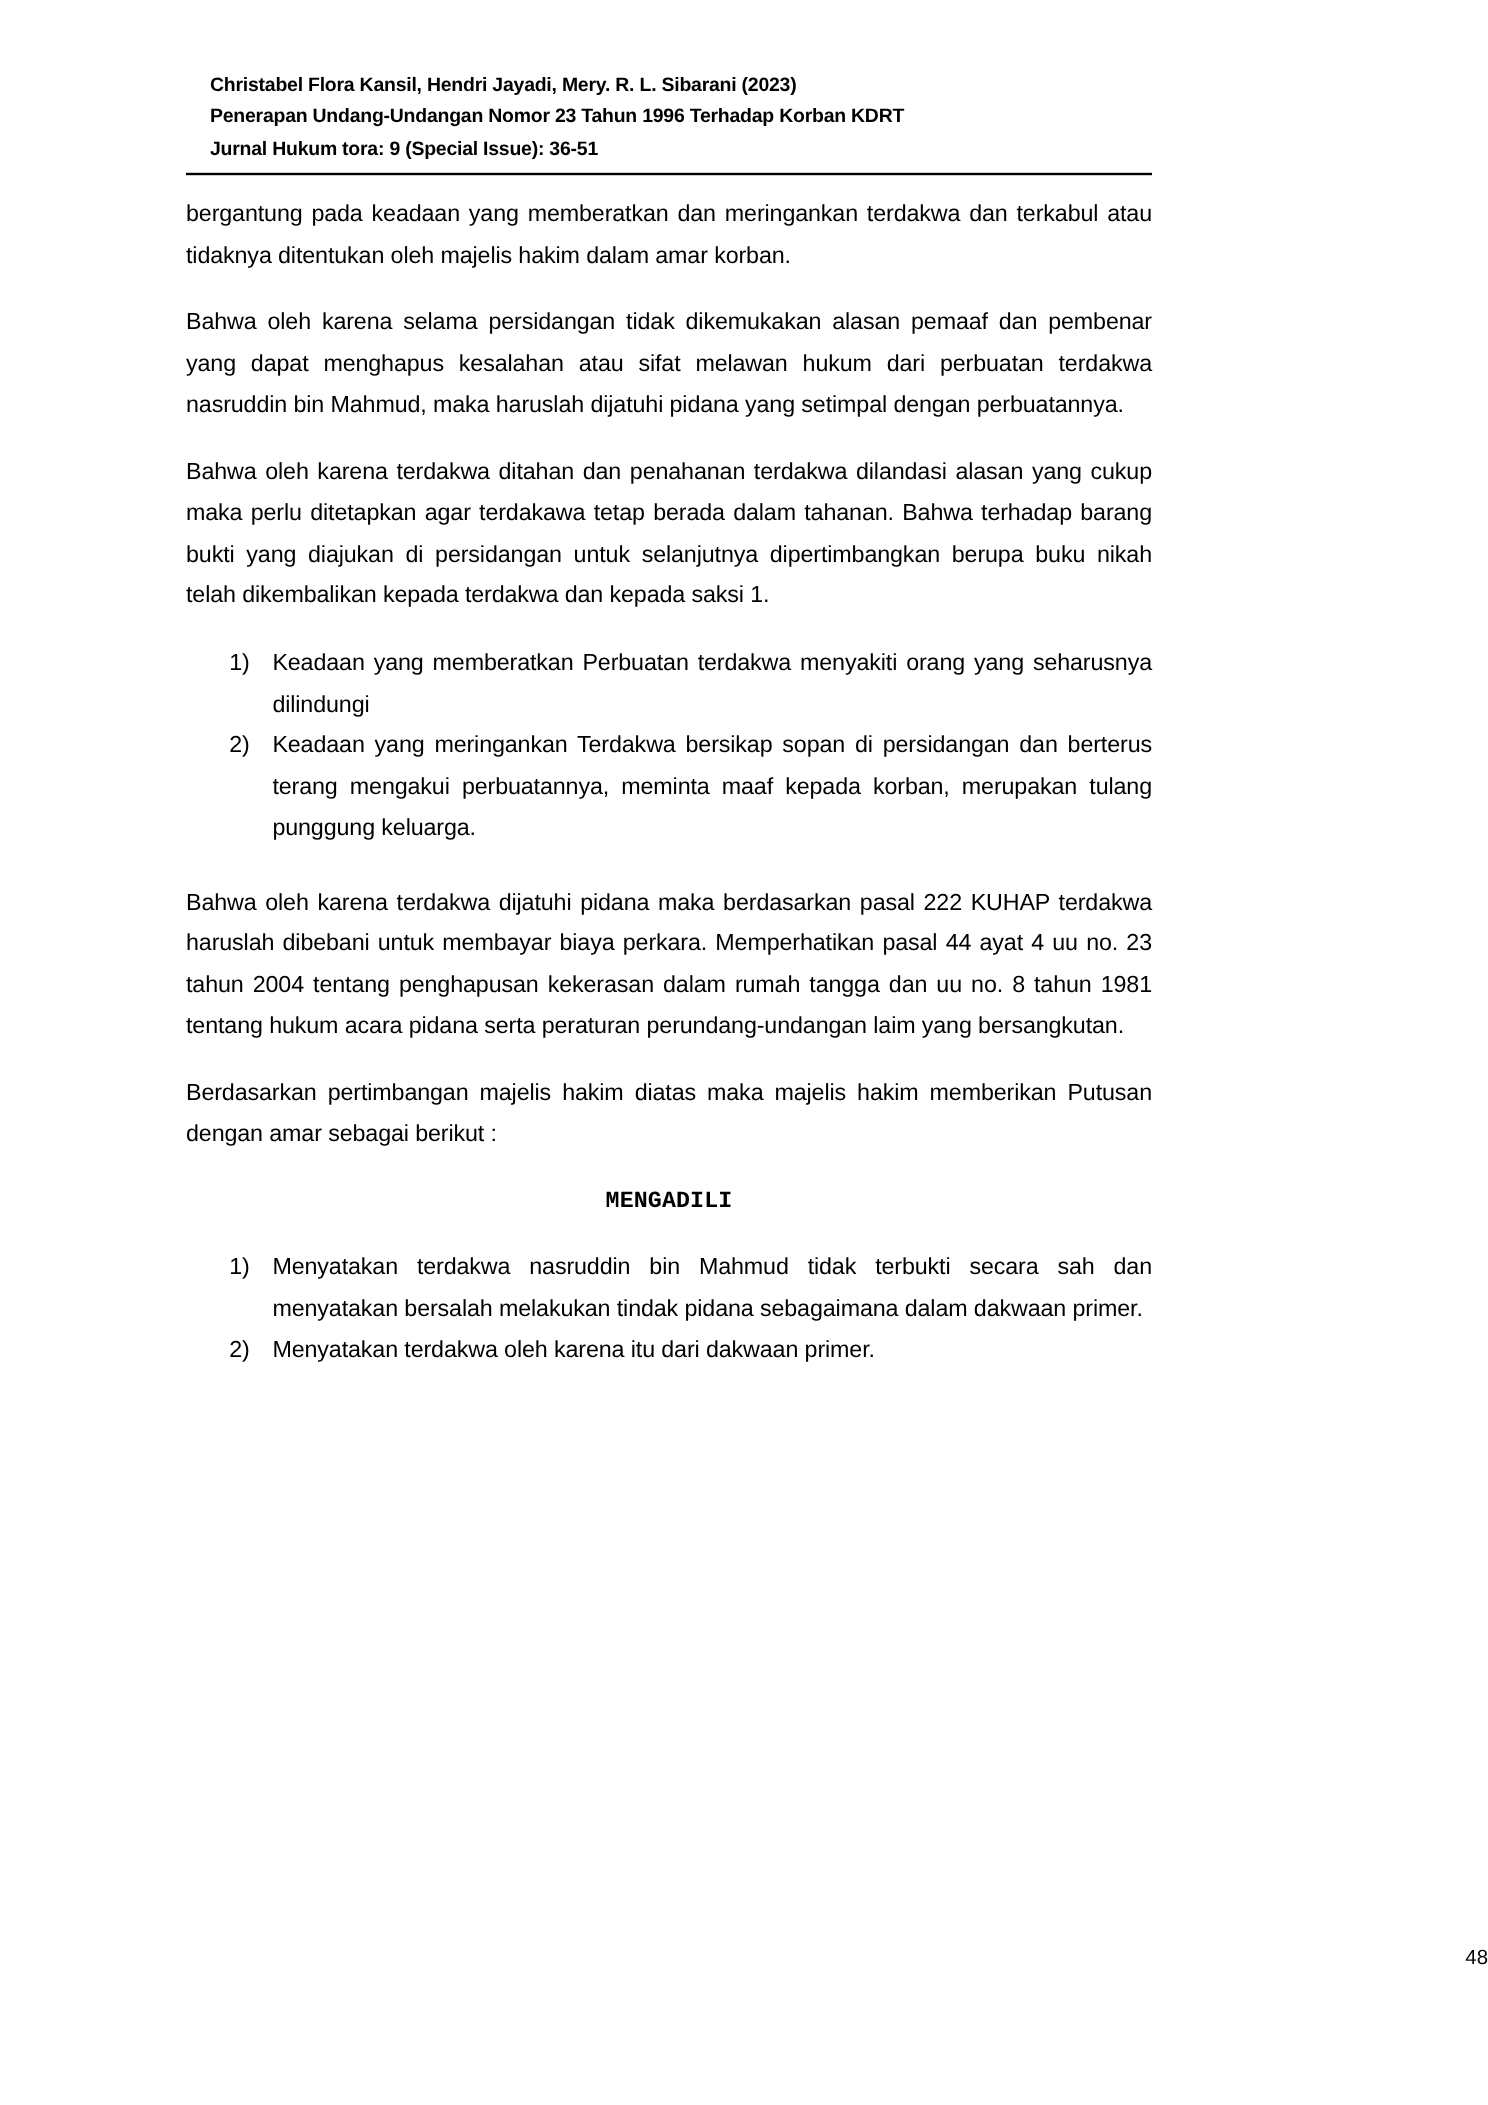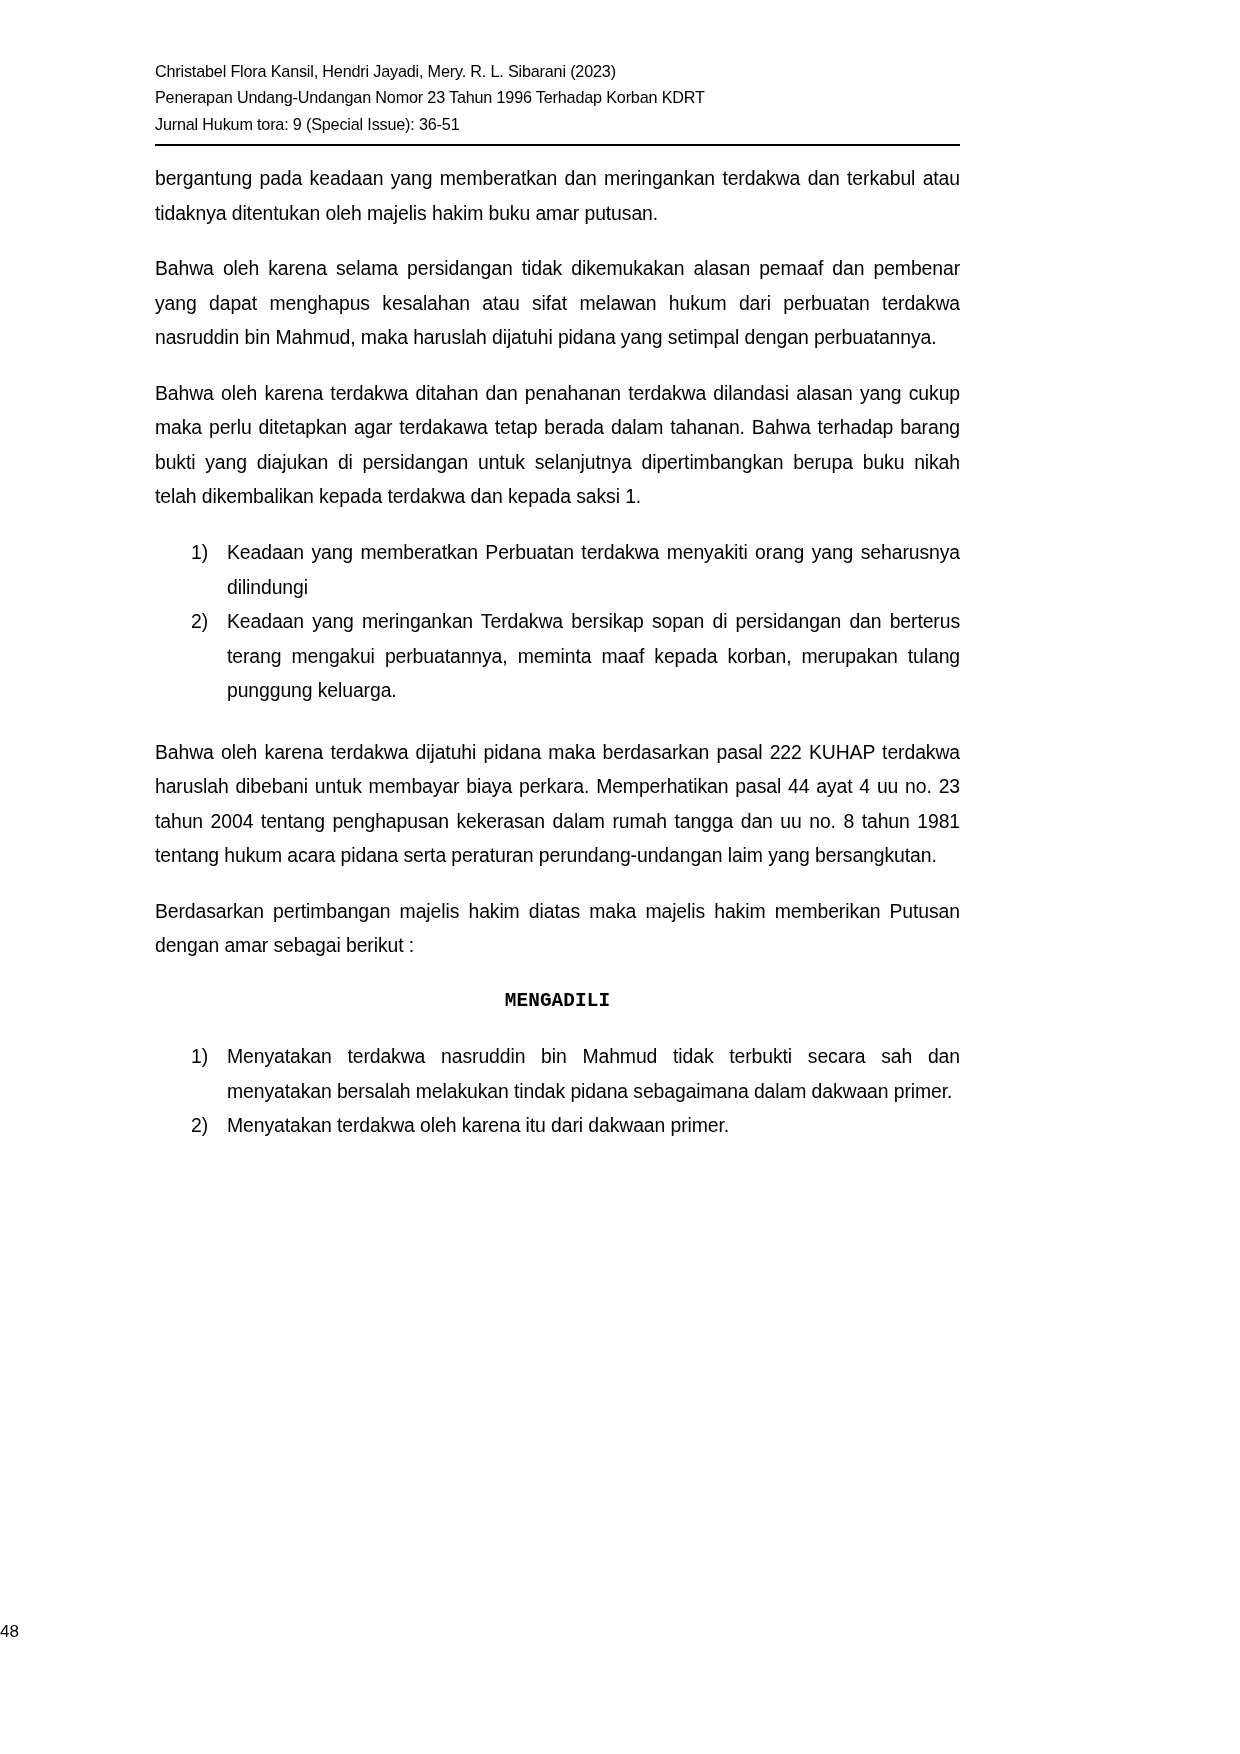--- a/index.html
+++ b/index.html
@@ -17,25 +17,26 @@
     color: #000000;
     overflow: hidden;
   }
   .content {
     position: absolute;
     left: 155px;
     top: 58px;
     width: 805px;
   }
   .header-block {
-    font-weight: normal;
+    font-weight: bold;
     font-size: 16.2px;
     line-height: 1.63;
     letter-spacing: -0.18px;
     color: #000;
+    margin-left: 20px;
   }
   .header-line {
     white-space: nowrap;
   }
   .rule {
     border: 0;
     border-top: 2px solid #000000;
     margin: 7px 0 0 0;
     width: 805px;
   }
@@ -85,21 +86,21 @@
     line-height: 1.78;
     letter-spacing: 0.1px;
     font-family: Liberation Mono, monospace;
   }
   .spacer-sm { height: 6px; }
   .page-number {
     position: absolute;
     left: 0;
     right: 0;
     top: 1622px;
-    text-align: left;
+    text-align: right;
     font-size: 17px;
     color: #000;
   }
 </style>
 </head>
 <body>
 
 <div class="page">
 
   <div class="content">
@@ -107,21 +108,21 @@
     <div class="header-block">
       <div class="header-line">Christabel Flora Kansil, Hendri Jayadi, Mery. R. L. Sibarani (2023)</div>
       <div class="header-line">Penerapan Undang-Undangan Nomor 23 Tahun 1996 Terhadap Korban KDRT</div>
       <div class="header-line">Jurnal Hukum tora: 9 (Special Issue): 36-51</div>
     </div>
 
     <hr class="rule">
 
     <div class="body">
 
-      <p class="para">bergantung pada keadaan yang memberatkan dan meringankan terdakwa dan terkabul atau tidaknya ditentukan oleh majelis hakim buku amar putusan.</p>
+      <p class="para">bergantung pada keadaan yang memberatkan dan meringankan terdakwa dan terkabul atau tidaknya ditentukan oleh majelis hakim dalam amar korban.</p>
       <p class="para">Bahwa oleh karena selama persidangan tidak dikemukakan alasan pemaaf dan pembenar yang dapat menghapus kesalahan atau sifat melawan hukum dari perbuatan terdakwa nasruddin bin Mahmud, maka haruslah dijatuhi pidana yang setimpal dengan perbuatannya.</p>
       <p class="para">Bahwa oleh karena terdakwa ditahan dan penahanan terdakwa dilandasi alasan yang cukup maka perlu ditetapkan agar terdakawa tetap berada dalam tahanan. Bahwa terhadap barang bukti yang diajukan di persidangan untuk selanjutnya dipertimbangkan berupa buku nikah telah dikembalikan kepada terdakwa dan kepada saksi 1.</p>
 
       <ol class="numlist">
         <li>
           <span class="marker">1)</span>
           <span>Keadaan yang memberatkan Perbuatan terdakwa menyakiti orang yang seharusnya dilindungi</span>
         </li>
         <li>
           <span class="marker">2)</span>

